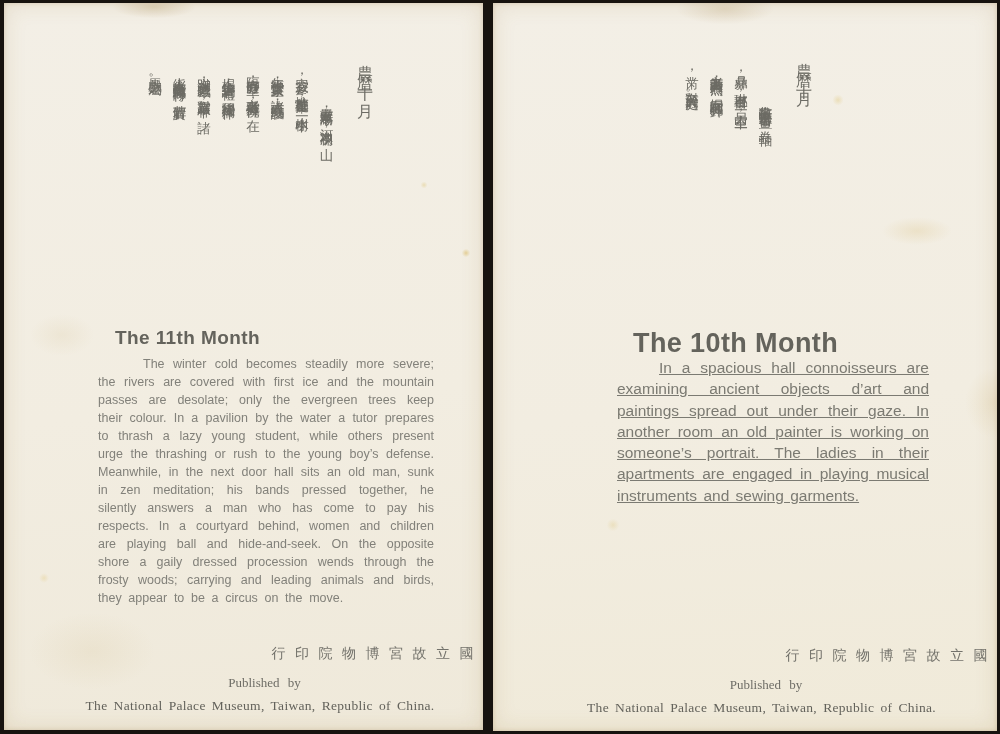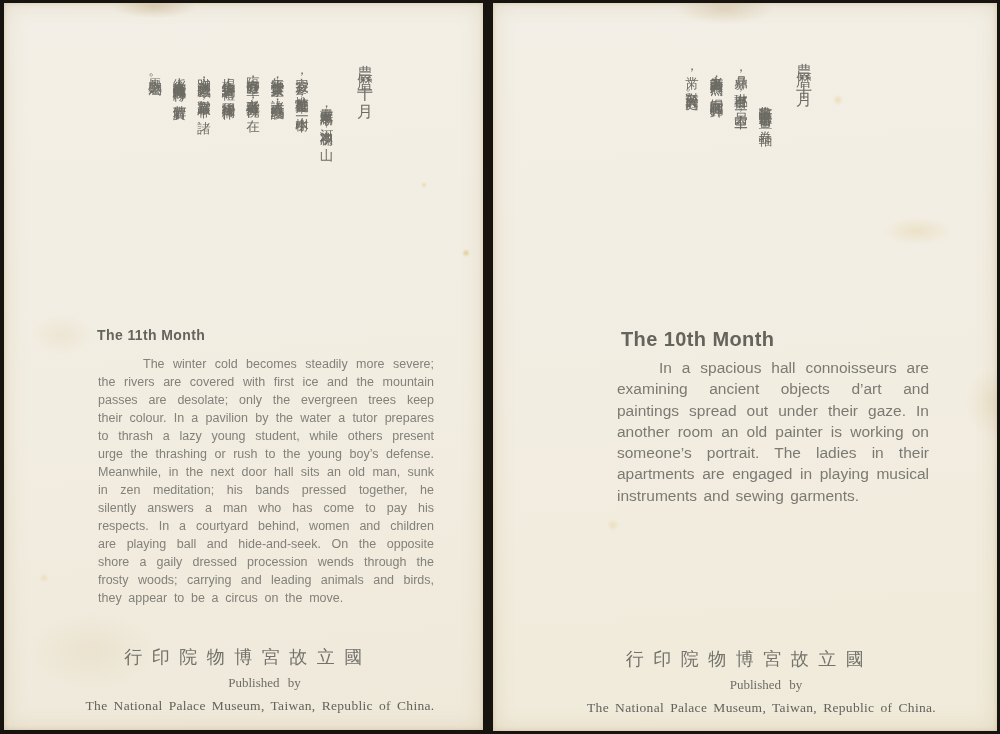--- a/index.html
+++ b/index.html
@@ -52,40 +52,41 @@
     display:block;
     font-size:13.5px; letter-spacing:1.2px; line-height:24.5px;
     padding-top:15px;
   }
   .cjk-cols .cjk-col:first-child { padding-top:45px; }
 
   
   .month-heading {
     position:absolute; font-weight:bold; color:#64635c; letter-spacing:.4px;
   }
-  #page-left  .month-heading { left:93px; top:324px; font-size:14px; }
-  #page-right .month-heading { left:128px; top:325px; font-size:20px; }
+  #page-left  .month-heading { left:111px; top:324px; font-size:19px; }
+  #page-right .month-heading { left:140px; top:325px; font-size:27px; }
 
   .body-text {
     position:absolute; text-align:justify; color:#82817a;
   }
   #page-left  .body-text {
     left:94px; top:352px; width:336px;
     font-size:12.5px; line-height:18px; word-spacing:3.2px; text-indent:45px;
   }
   #page-right .body-text {
     left:124px; top:354px; width:312px;
     font-size:15.5px; line-height:21.3px; word-spacing:2px; text-indent:42px;
     color:#7b7a72;
+    text-decoration:underline;
   }
 
   
   .pub-cjk {
-    position:absolute; left:0; right:0; top:642px; text-align:center;
-    font-size:18px; letter-spacing:9.5px; padding-left:9px;
+    position:absolute; left:0; right:0; top:642px; text-align:right;
+    font-size:14px; letter-spacing:9.5px; padding-left:9px;
     color:#73726b; font-family:"DejaVu Sans", sans-serif;
   }
   .published-by {
     position:absolute; left:0; right:0; top:672px; text-align:center;
     font-family:"Liberation Serif", serif;
     font-size:13px; word-spacing:5px; color:#6e6d66;padding-left:42px;
   }
   .publisher {
     position:absolute; left:0; right:0; top:695px; text-align:center;
     font-family:"Liberation Serif", serif;

